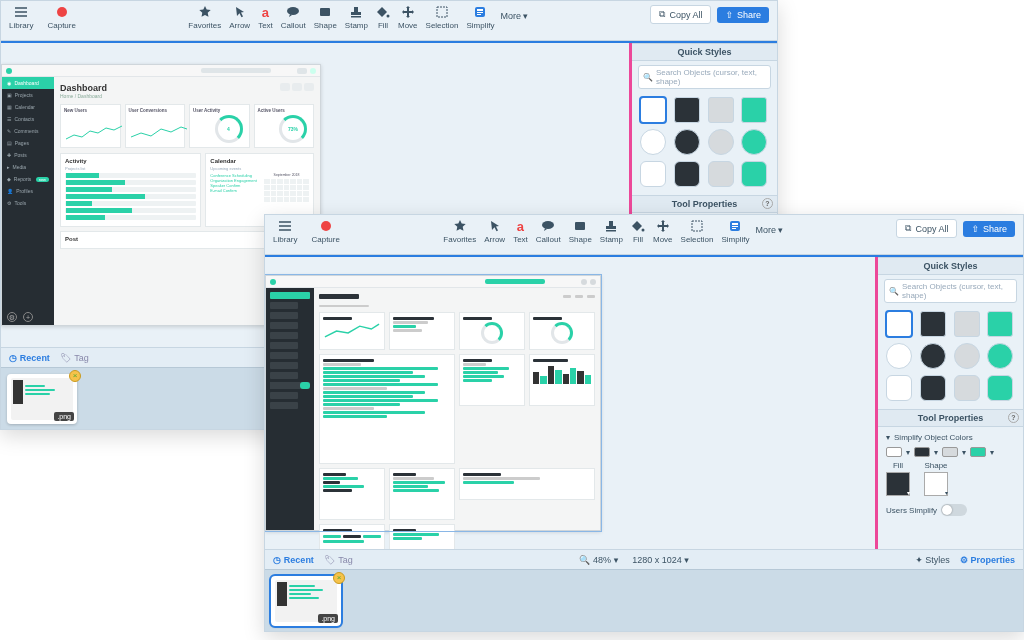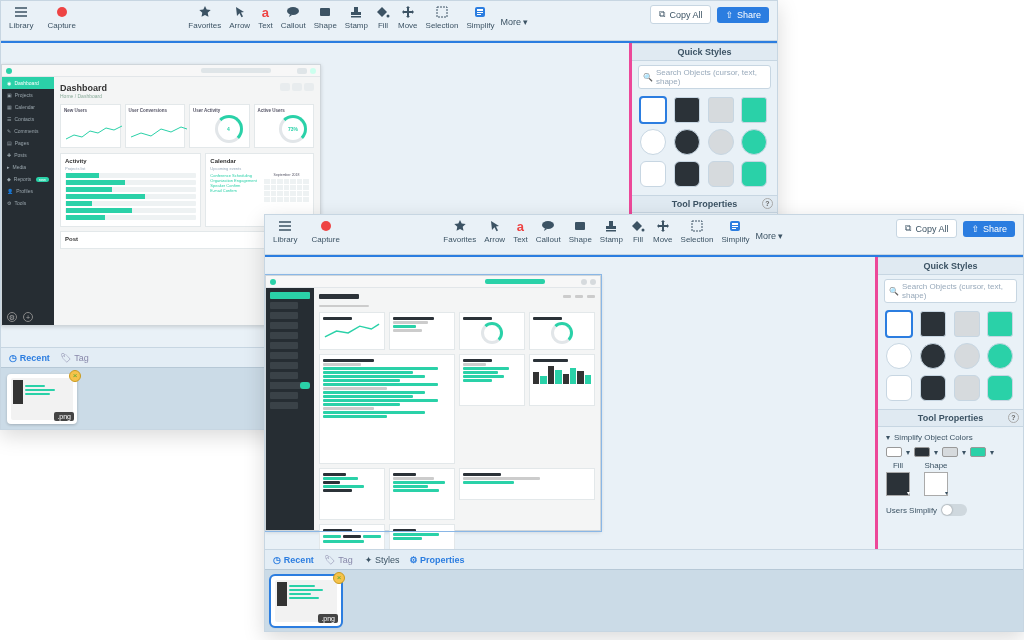--- a/index.html
+++ b/index.html
@@ -7,21 +7,21 @@
   .win { position: absolute; background: #e9f1f7; border: 1px solid #c7d6e2; box-shadow: 0 6px 20px rgba(0,0,0,.15); display: flex; flex-direction: column; }
   .win-back { left: 0; top: 0; width: 778px; height: 430px; }
   .win-front { left: 264px; top: 214px; width: 760px; height: 418px; }
 
   .topbar { display: flex; align-items: flex-start; padding: 4px 8px 0 8px; height: 40px; border-bottom: 1px solid #c7d6e2; }
   .tb-left { display: flex; gap: 14px; }
   .tb-btn { display: flex; flex-direction: column; align-items: center; font-size: 8px; color: #3c5364; cursor: pointer; gap: 2px; }
   .tb-btn .ic { width: 14px; height: 14px; display:flex; align-items:center; justify-content:center; }
   .tb-spacer { flex: 1; }
   .tb-tools { display: flex; gap: 8px; }
-  .more { font-size: 9px; color:#3c5364; align-self: start; margin-top:12px; margin-left:6px; display:flex; align-items:center; gap:2px; }
+  .more { font-size: 9px; color:#3c5364; align-self: start; margin-top:6px; margin-left:6px; display:flex; align-items:center; gap:2px; }
   .tb-right { display:flex; gap:6px; align-items:center; margin-left:10px;}
   .copyall { font-size: 9px; color:#3c5364; border:1px solid #c7d6e2; background:#fff; padding: 3px 8px; border-radius:3px; display:flex; align-items:center; gap:4px;}
   .share { font-size: 9px; color:#fff; background:#2b7de0; padding:3px 8px; border-radius:3px; display:flex; gap:4px; align-items:center;}
   .blue-line { height:2px; background:#2b7de0; margin: 0 0 0 0;}
   .body { flex:1; display:flex; background:#e9f1f7; overflow:hidden; position:relative; }
   .canvas-area { flex:1; position:relative; display:flex; align-items:center; justify-content:flex-start; }
 
   
   .rside { width: 148px; background:#e9f1f7; border-left:3px solid #ec4899; display:flex; flex-direction:column;}
   .panel-head { background:#e0eaf2; color:#3c5364; font-size:9px; font-weight:600; text-align:center; padding:3px 0; border-top:1px solid #c7d6e2; border-bottom:1px solid #c7d6e2; position:relative;}
@@ -788,20 +788,24 @@
     <div class="bb-l">
       <span class="recent">
           <span>◷</span>
           <span>Recent</span>
         </span>
       <span class="tag">
           <span>🏷</span>
           <span>Tag</span>
         </span>
     </div>
+    <div class="bb-c">
+      <span><span>🔍</span> <span>48%</span> ▾</span>
+      <span><span>1280 x 1024</span> ▾</span>
+    </div>
     <div class="bb-r">
       <span><span>✦</span> <span>Styles</span></span>
       <span class="props"><span>⚙</span> <span>Properties</span></span>
     </div>
   </div>
   <div class="thumbstrip">
     <div class="thumb sel">
       <div class="thumb-inner">
           <div class="blk" style="left:2px;top:2px;width:10px;bottom:16px"></div>
           <div class="bar" style="left:14px;top:4px;width:26px"></div>

